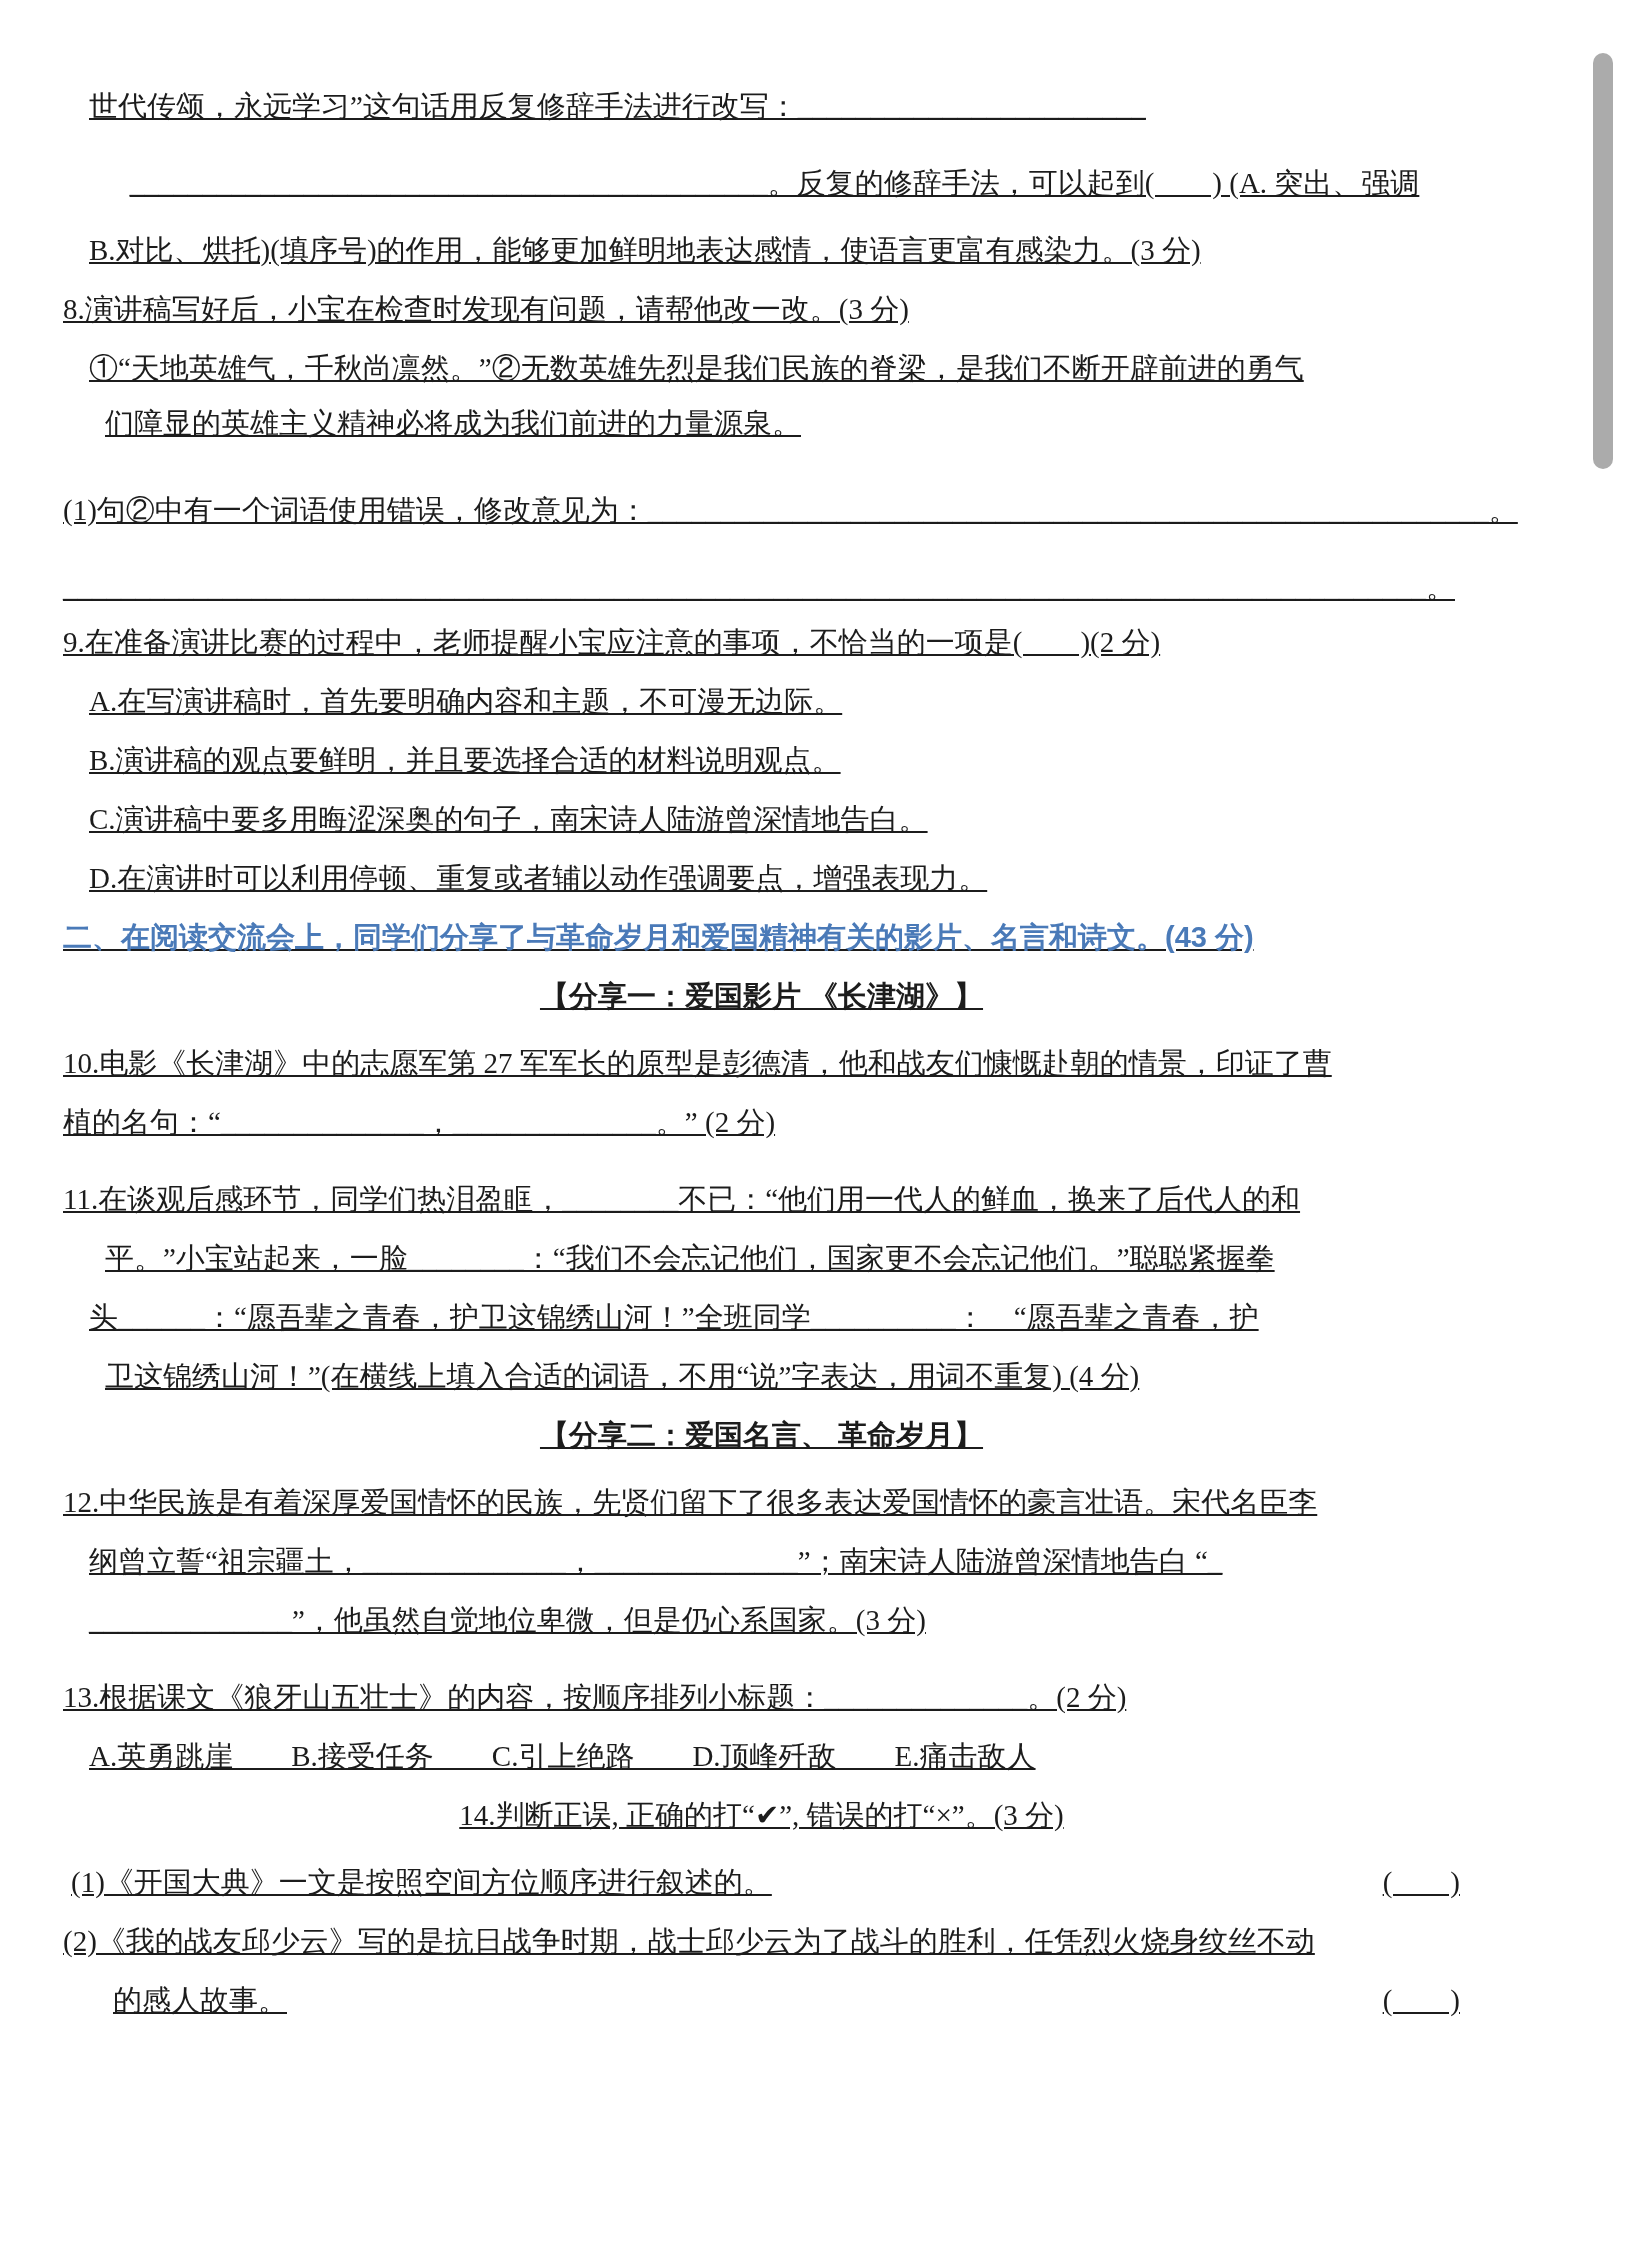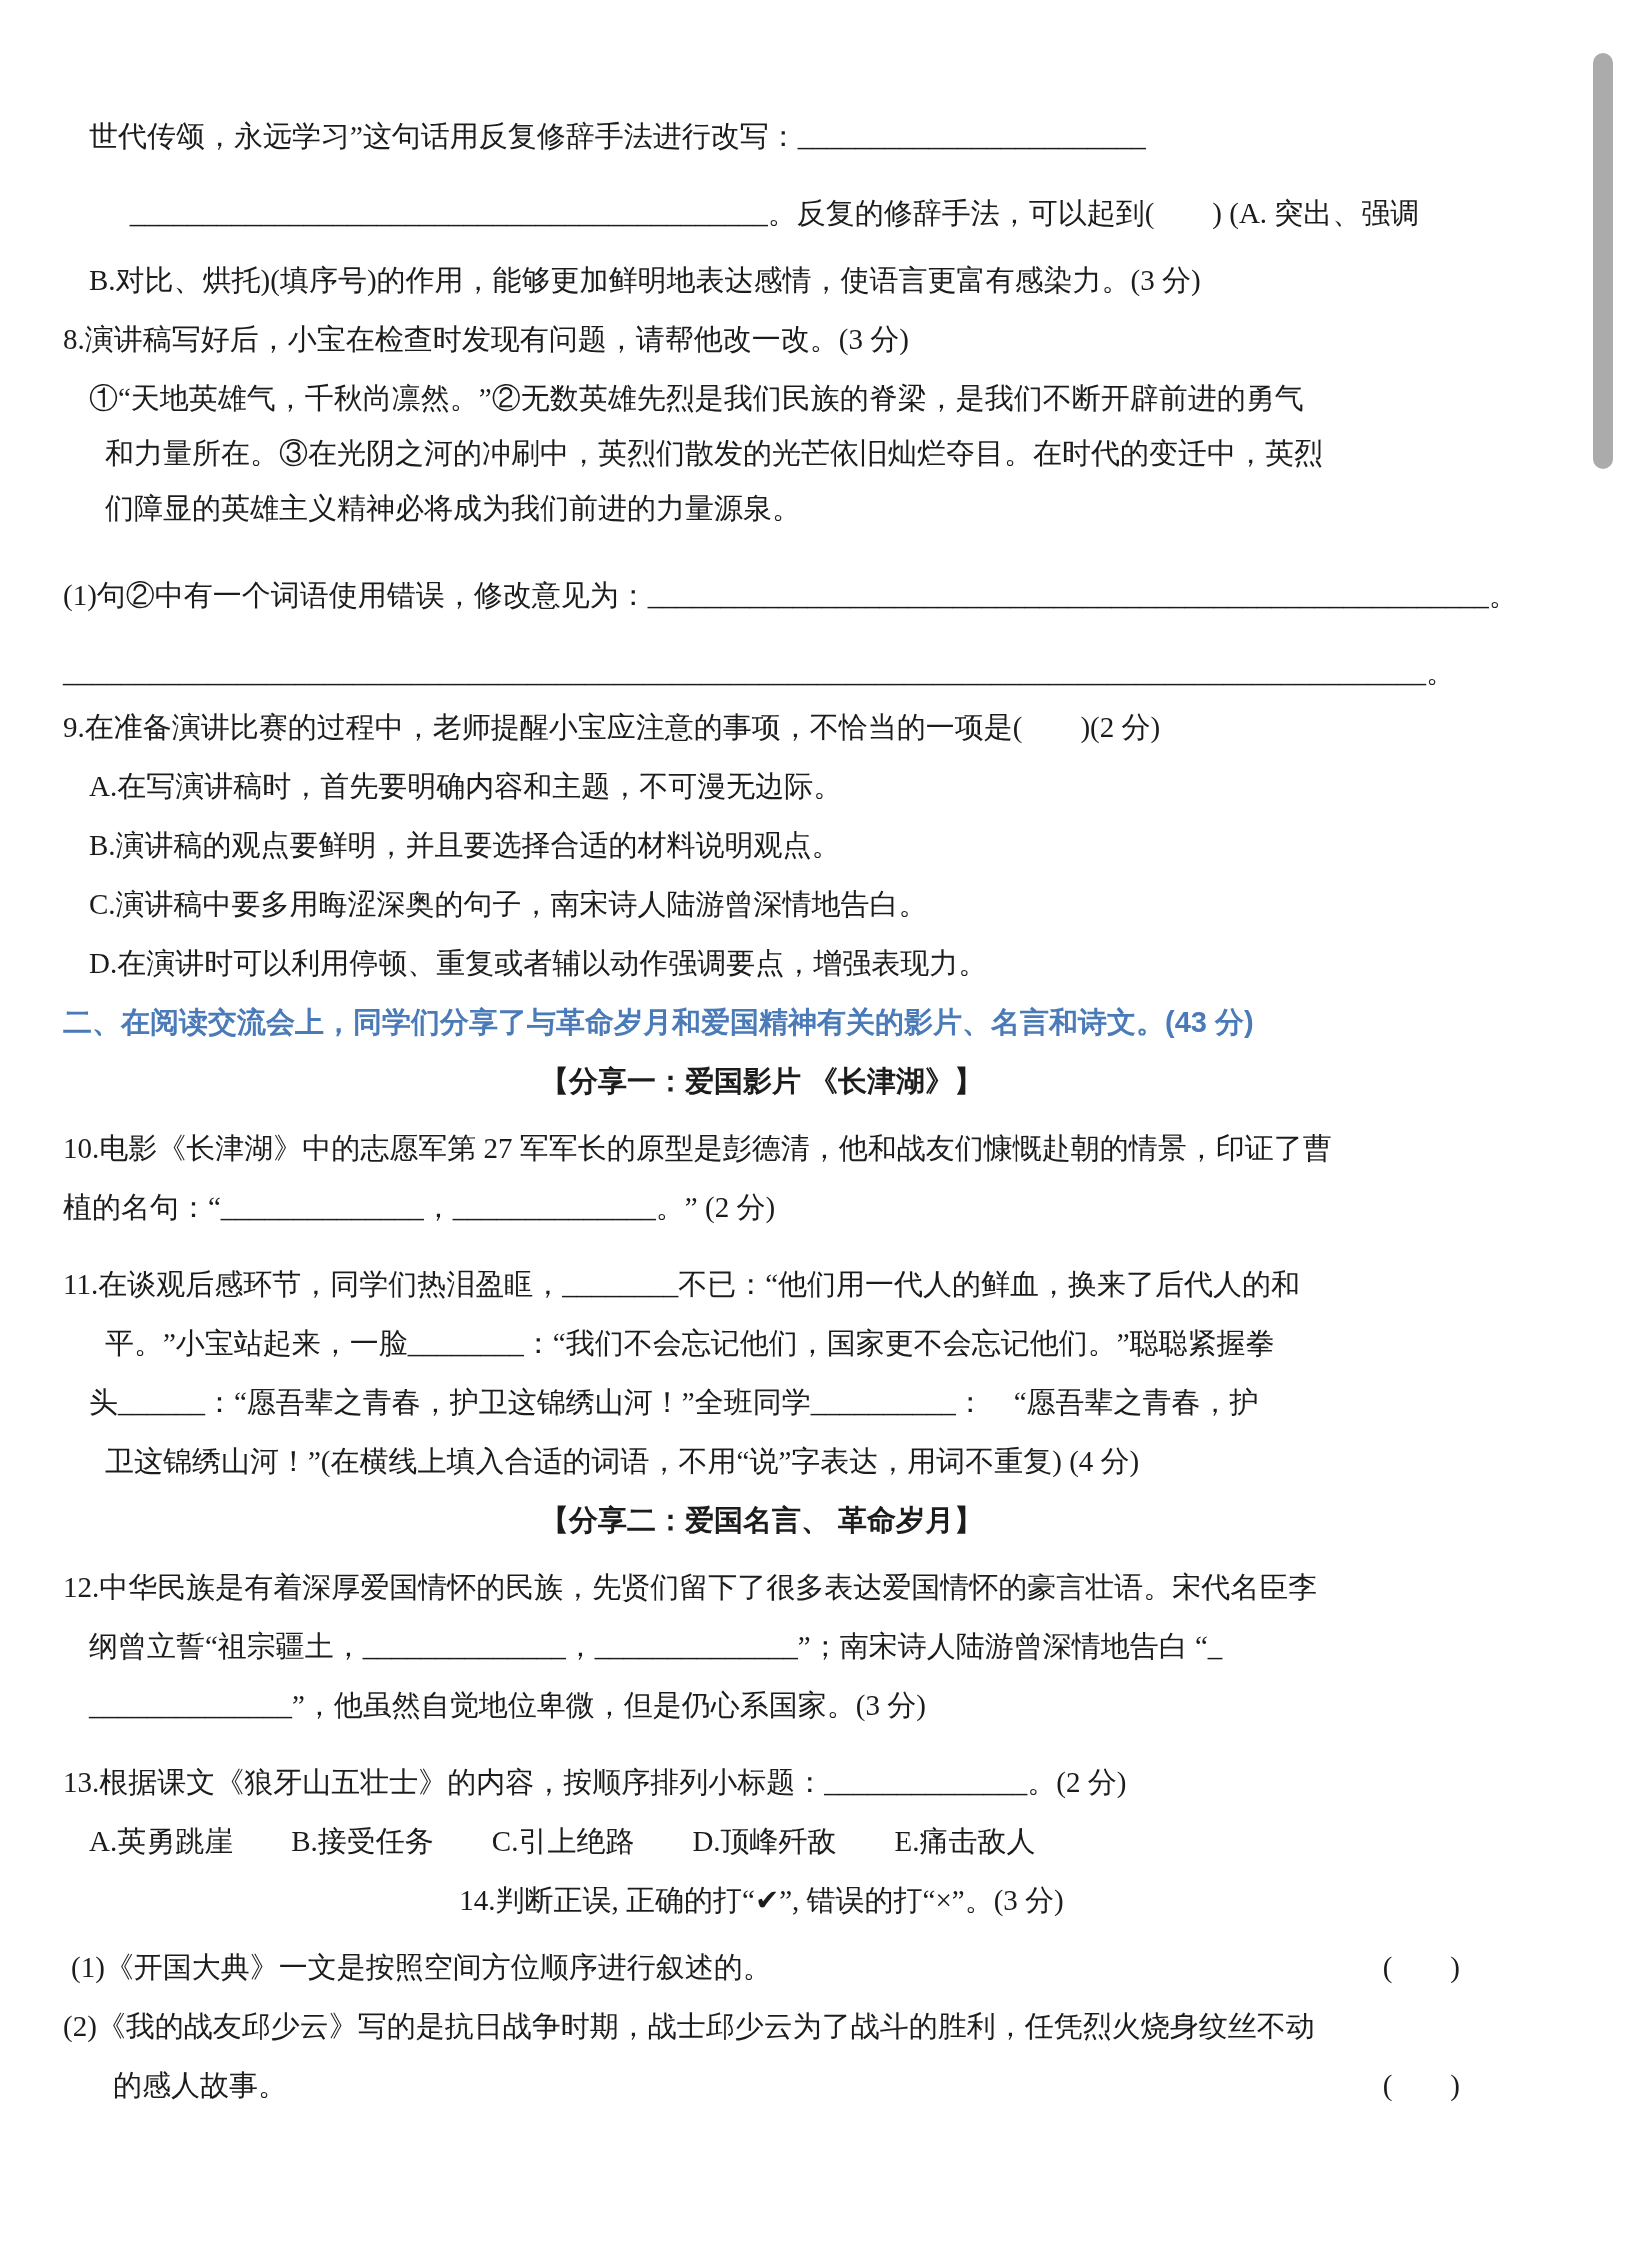--- a/index.html
+++ b/index.html
@@ -6,22 +6,23 @@
   body {
     width:1629px; height:2266px;
     background:#ffffff;
     font-family:"Liberation Serif","DejaVu Serif",serif;
     color:#1c1c1c;
     overflow:hidden;
   }
   .page {
     position:relative;
     width:1629px; height:2266px;
-    padding:118px 169px 0 63px;
+    padding:88px 169px 0 63px;
     box-sizing:border-box;
+    text-decoration:underline;
   }
   .line {
     margin:0 0 30px 0;
     font-size:29px;
     line-height:37px;
     white-space:nowrap;
   }
   .gap-xs { margin-bottom:18px; }
   .gap-s  { margin-bottom:22px; }
   .gap-m  { margin-bottom:30px;text-align:center; }
@@ -56,21 +57,20 @@
 <body>
 
 <div class="page">
 
   <p class="line ind1 gap-l">世代传颂，永远学习”这句话用反复修辞手法进行改写：________________________</p>
   <p class="line ind1 gap-m">____________________________________________。反复的修辞手法，可以起到(　　) (A. 突出、强调</p>
   <p class="line ind1 gap-s">B.对比、烘托)(填序号)的作用，能够更加鲜明地表达感情，使语言更富有感染力。(3 分)</p>
 
   <p class="line gap-s">8.演讲稿写好后，小宝在检查时发现有问题，请帮他改一改。(3 分)</p>
   <p class="line ind1 gap-xs">①“天地英雄气，千秋尚凛然。”②无数英雄先烈是我们民族的脊梁，是我们不断开辟前进的勇气</p>
-  <p class="line ind2 gap-xs">和力量所在。③在光阴之河的冲刷中，英烈们散发的光芒依旧灿烂夺目。在时代的变迁中，英烈</p>
   <p class="line ind2 gap-xl">们障显的英雄主义精神必将成为我们前进的力量源泉。</p>
   <p class="line gap-l">(1)句②中有一个词语使用错误，修改意见为：__________________________________________________________。</p>
   <p class="line gap-xs">______________________________________________________________________________________________。</p>
 
   <p class="line gap-s">9.在准备演讲比赛的过程中，老师提醒小宝应注意的事项，不恰当的一项是(　　)(2 分)</p>
   <p class="line ind1 gap-s">A.在写演讲稿时，首先要明确内容和主题，不可漫无边际。</p>
   <p class="line ind1 gap-s">B.演讲稿的观点要鲜明，并且要选择合适的材料说明观点。</p>
   <p class="line ind1 gap-s">C.演讲稿中要多用晦涩深奥的句子，南宋诗人陆游曾深情地告白。</p>
   <p class="line ind1 gap-s">D.在演讲时可以利用停顿、重复或者辅以动作强调要点，增强表现力。</p>
 

